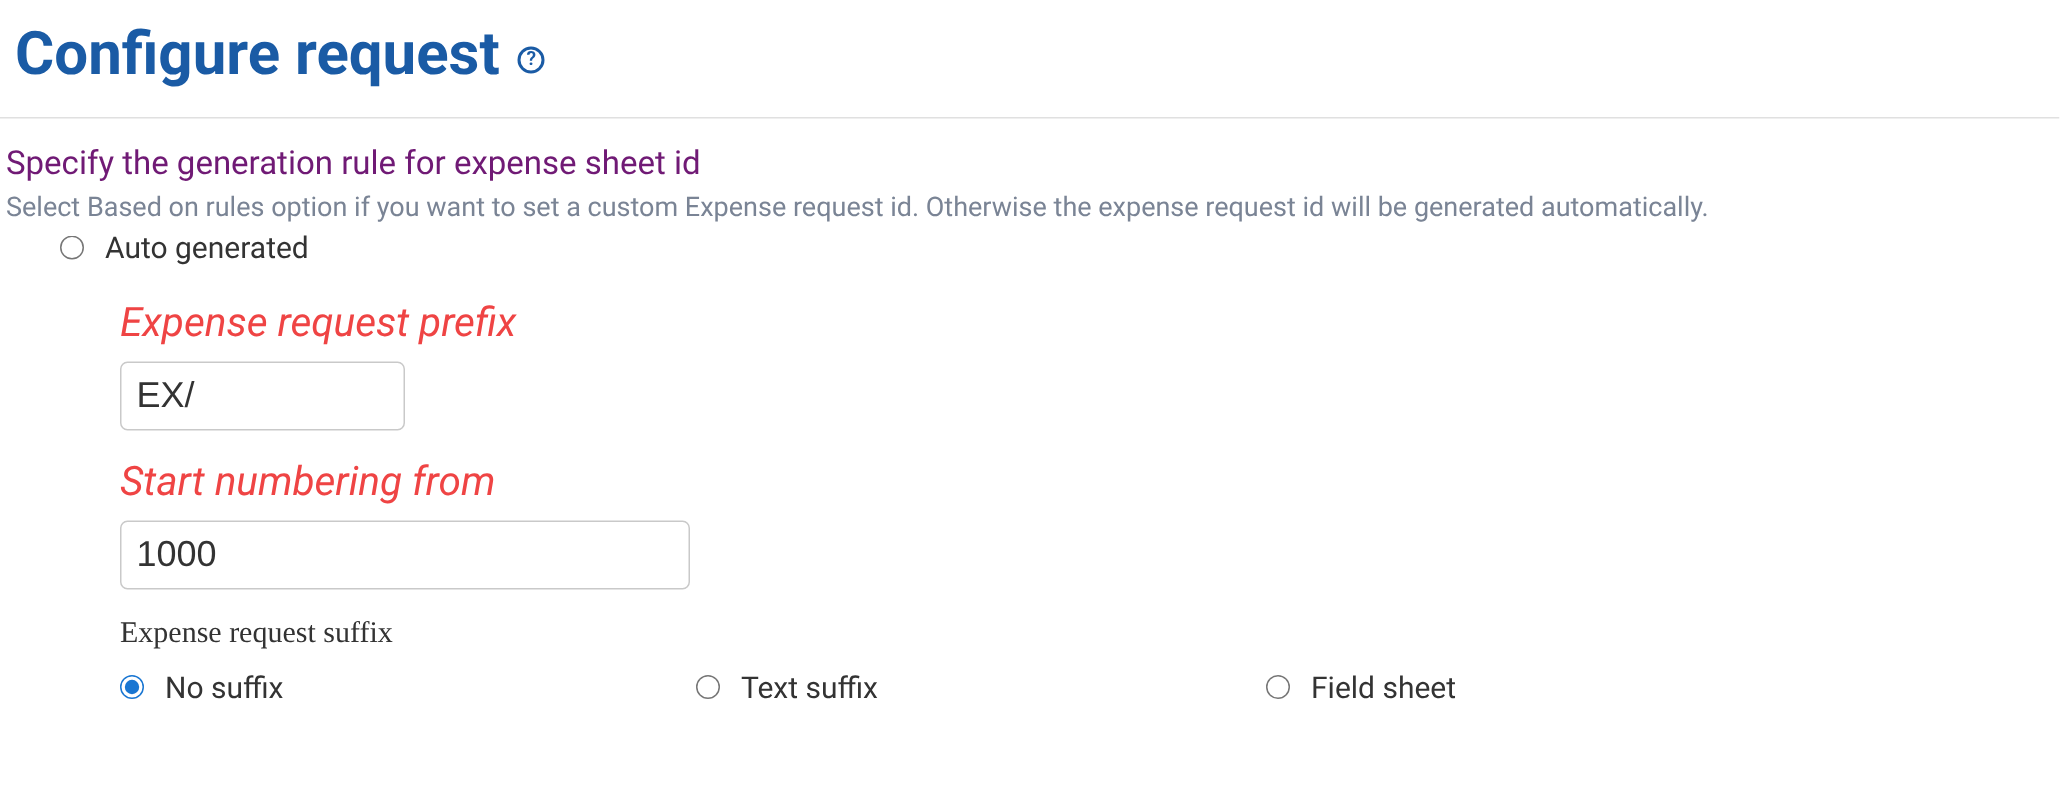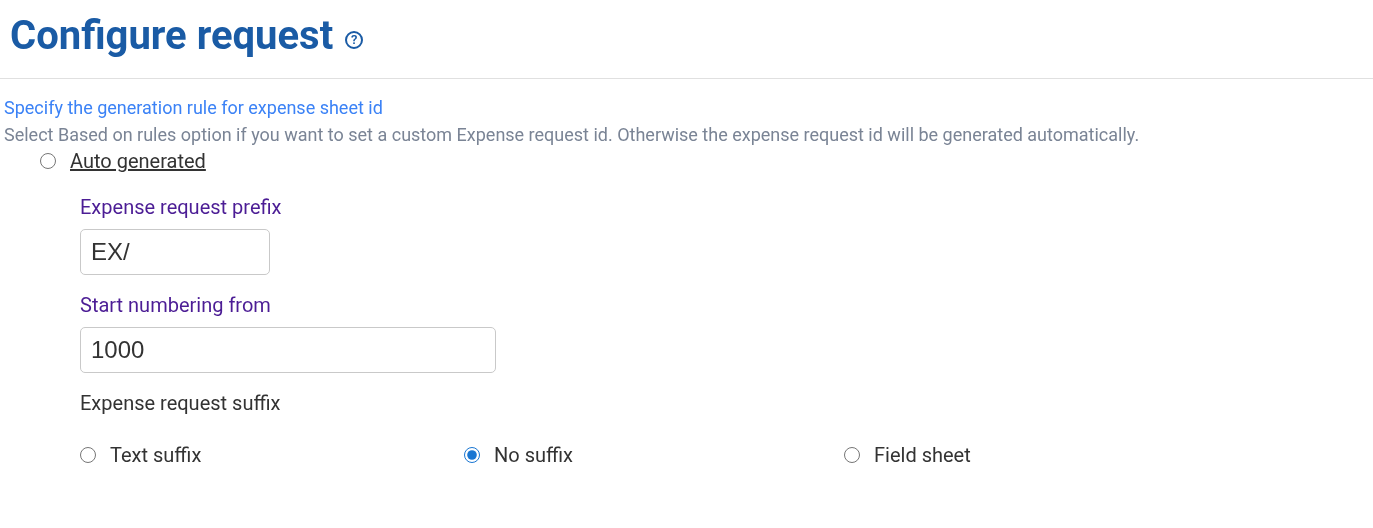--- a/index.html
+++ b/index.html
@@ -37,34 +37,33 @@
       font-size: 13px;
       font-weight: 600;
       color: #1a5ba5;
       position: relative;
       top: 4px;
     }
     .section {
       padding: 18px 4px 0 4px;
     }
     .section-title {
-      font-size: 18px;
+      font-size: 22px;
       font-weight: 400;
-      color: #3b82f6;
+      color: #701a75;
       margin-bottom: 6px;
     }
     .section-subtitle {
       font-size: 18px;
       font-weight: 400;
       color: #7a8495;
       margin-bottom: 4px;
     }
     .radio-group-primary {
       padding-left: 36px;
-      text-decoration: underline;
     }
     .radio-row {
       display: flex;
       align-items: center;
       gap: 14px;
       margin-bottom: 14px;
     }
     .radio-row input[type="radio"] {
       width: 16px;
       height: 16px;
@@ -74,46 +73,48 @@
     .radio-row label {
       font-size: 20px;
       color: #333;
       cursor: pointer;
     }
     .rules-block {
       padding-left: 76px;
       padding-top: 8px;
     }
     .field-label {
-      font-size: 20px;
-      color: #4c1d95;
+      font-size: 27px;
+      color: #ef4444;
       margin-bottom: 10px;
       display: block;
+      font-style: italic;
     }
     .text-input {
       border: 1px solid #c9c9c9;
       border-radius: 5px;
       padding: 8px 10px;
       font-size: 24px;
       color: #333;
       background: #fff;
       margin-bottom: 18px;
       display: block;
     }
     .text-input.prefix {
       width: 190px;
     }
     .text-input.number {
-      width: 416px;
+      width: 380px;
     }
     .suffix-label {
       font-size: 20px;
       color: #333;
-      margin-bottom: 28px;
+      margin-bottom: 12px;
       display: block;
+      font-family: Liberation Serif, serif;
     }
     .suffix-radio-group {
       display: flex;
       align-items: center;
     }
     .suffix-radio-item {
       display: flex;
       align-items: center;
       gap: 14px;
     }
@@ -159,26 +160,26 @@
   <div class="rules-block">
     <label class="field-label">Expense request prefix</label>
     <input type="text" class="text-input prefix" value="EX/" style="">
 
     <label class="field-label">Start numbering from</label>
     <input type="text" class="text-input number" value="1000" style="">
 
     <label class="suffix-label">Expense request suffix</label>
     <div class="suffix-radio-group">
       <div class="suffix-radio-item">
+        <input type="radio" name="suffix" id="sf-none" checked="" style="">
+        <label for="sf-none">No suffix</label>
+      </div>
+      <div class="suffix-radio-item">
         <input type="radio" name="suffix" id="sf-text" style="">
         <label for="sf-text">Text suffix</label>
-      </div>
-      <div class="suffix-radio-item">
-        <input type="radio" name="suffix" id="sf-none" checked="" style="">
-        <label for="sf-none">No suffix</label>
       </div>
       <div class="suffix-radio-item">
         <input type="radio" name="suffix" id="sf-field" style="">
         <label for="sf-field">Field sheet</label>
       </div>
     </div>
   </div>
 </div>
 
 </body></html>

